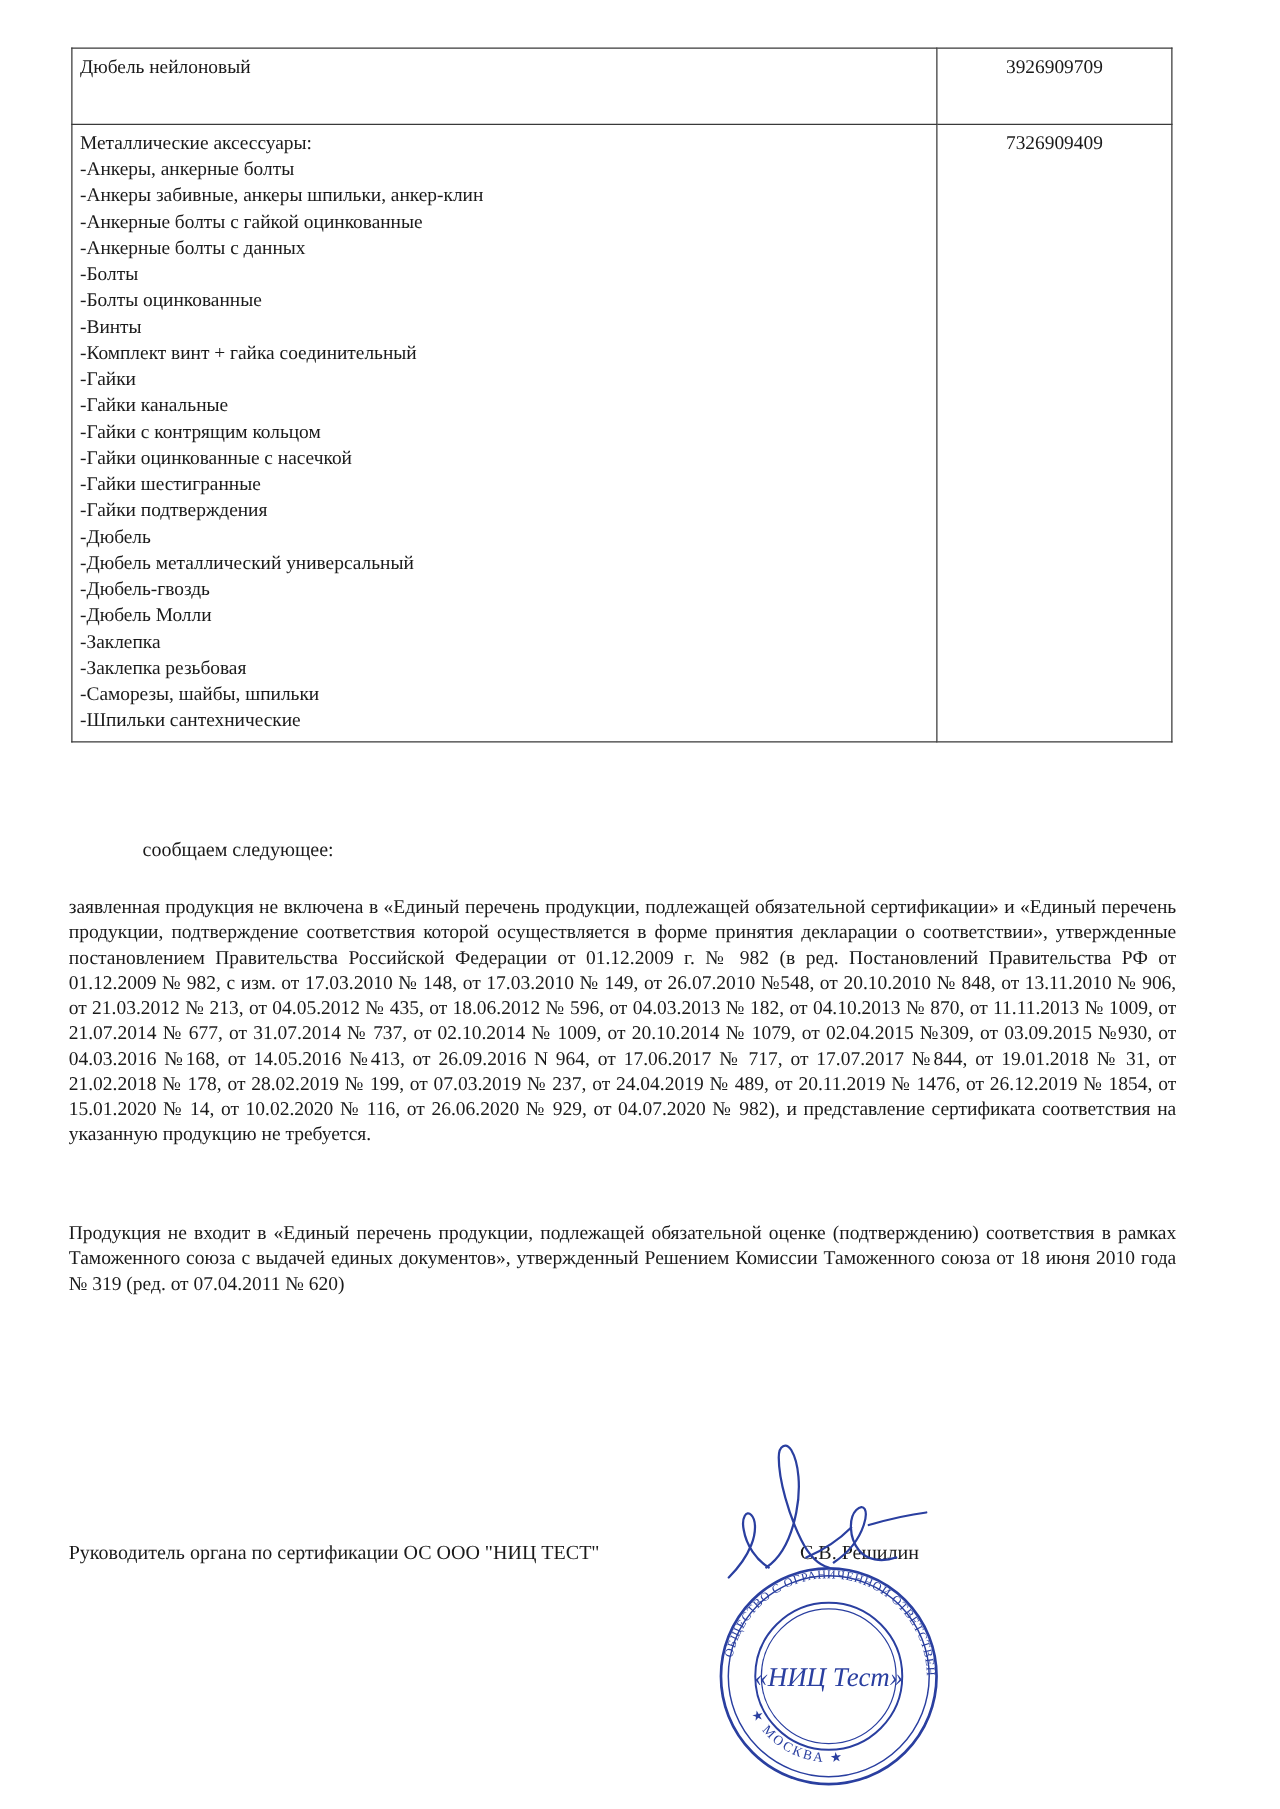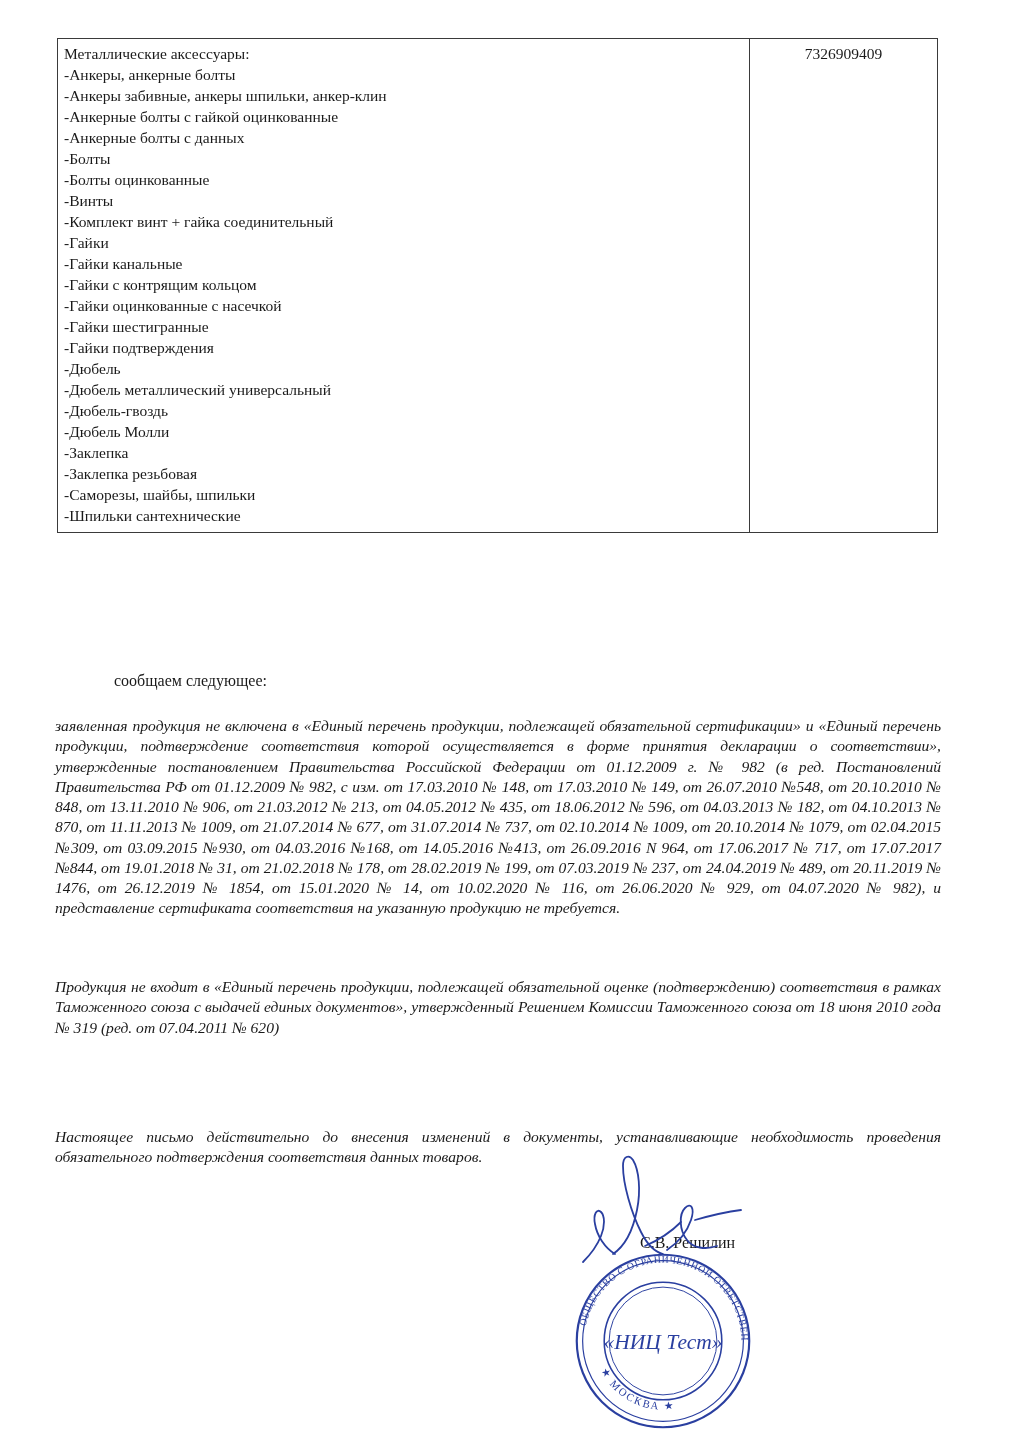--- a/index.html
+++ b/index.html
@@ -57,21 +57,20 @@
     font-size: 16px;
   }
 
   .para {
     position: absolute;
     left: 55px;
     width: 886px;
     font-size: 15.6px;
     line-height: 1.30;
     text-align: justify;
-    font-style: italic;
   }
   .p1 { top: 716px; }
   .p2 { top: 977px; }
   .p3 { top: 1065px; }
   .p4 { top: 1127px; }
 
   
   .sign-row {
     position: absolute;
     left: 55px;
@@ -109,20 +108,26 @@
 
 <div class="page">
 
   <table class="prod-table">
     <colgroup>
       <col class="col-name">
       <col class="col-code">
     </colgroup>
     <tbody>
       <tr>
+        <td class="cell-tall">
+          <div class="list-line">Дюбель нейлоновый</div>
+        </td>
+        <td class="code-cell">3926909709</td>
+      </tr>
+      <tr>
         <td>
           <div class="list-line">Металлические аксессуары:</div>
           <div class="list-line">-Анкеры, анкерные болты</div>
           <div class="list-line">-Анкеры забивные, анкеры шпильки, анкер-клин</div>
           <div class="list-line">-Анкерные болты с гайкой оцинкованные</div>
           <div class="list-line">-Анкерные болты с данных</div>
           <div class="list-line">-Болты</div>
           <div class="list-line">-Болты оцинкованные</div>
           <div class="list-line">-Винты</div>
           <div class="list-line">-Комплект винт + гайка соединительный</div>
@@ -143,22 +148,22 @@
         </td>
         <td class="code-cell">7326909409</td>
       </tr>
     </tbody>
   </table>
 
   <div class="intro">сообщаем следующее:</div>
 
   <div class="para p1">заявленная продукция не включена в «Единый перечень продукции, подлежащей обязательной сертификации» и «Единый перечень продукции, подтверждение соответствия которой осуществляется в форме принятия декларации о соответствии», утвержденные постановлением Правительства Российской Федерации от 01.12.2009 г. № 982 (в ред. Постановлений Правительства РФ от 01.12.2009 № 982, с изм. от 17.03.2010 № 148, от 17.03.2010 № 149, от 26.07.2010 №548, от 20.10.2010 № 848, от 13.11.2010 № 906, от 21.03.2012 № 213, от 04.05.2012 № 435, от 18.06.2012 № 596, от 04.03.2013 № 182, от 04.10.2013 № 870, от 11.11.2013 № 1009, от 21.07.2014 № 677, от 31.07.2014 № 737, от 02.10.2014 № 1009, от 20.10.2014 № 1079, от 02.04.2015 №309, от 03.09.2015 №930, от 04.03.2016 №168, от 14.05.2016 №413, от 26.09.2016 N 964, от 17.06.2017 № 717, от 17.07.2017 №844, от 19.01.2018 № 31, от 21.02.2018 № 178, от 28.02.2019 № 199, от 07.03.2019 № 237, от 24.04.2019 № 489, от 20.11.2019 № 1476, от 26.12.2019 № 1854, от 15.01.2020 № 14, от 10.02.2020 № 116, от 26.06.2020 № 929, от 04.07.2020 № 982), и представление сертификата соответствия на указанную продукцию не требуется.</div>
   <div class="para p2">Продукция не входит в «Единый перечень продукции, подлежащей обязательной оценке (подтверждению) соответствия в рамках Таможенного союза с выдачей единых документов», утвержденный Решением Комиссии Таможенного союза от 18 июня 2010 года № 319 (ред. от 07.04.2011 № 620)</div>
-  <div class="para p4">Настоящее письмо действительно до внесения изменений в документы, устанавливающие необходимость проведения обязательного подтверждения соответствия данных товаров.</div>
 
+  <div class="sign-row">Руководитель органа по сертификации ОС ООО "НИЦ ТЕСТ"</div>
   <div class="sign-name">С.В. Решилин</div>
 
   <svg class="signature-scribble" viewBox="0 0 180 140">
     <g fill="none" stroke="#2a3fa0" stroke-width="1.8" stroke-linecap="round">
       <path d="M8 112 C 16 104, 22 96, 26 86 C 30 76, 30 66, 26 62 C 22 58, 18 64, 20 74 C 22 86, 30 98, 40 104"></path>
       <path d="M38 104 C 50 96, 58 80, 62 60 C 66 40, 64 20, 58 10 C 54 4, 48 6, 48 16 C 48 34, 56 62, 66 82 C 72 94, 80 102, 88 104"></path>
       <path d="M70 96 C 84 90, 96 82, 106 72"></path>
       <path d="M92 100 C 104 92, 112 82, 116 70 C 120 58, 116 52, 110 58 C 104 64, 104 80, 112 90 C 118 98, 130 100, 142 96"></path>
       <path d="M120 70 C 134 66, 150 62, 166 60"></path>
     </g>

